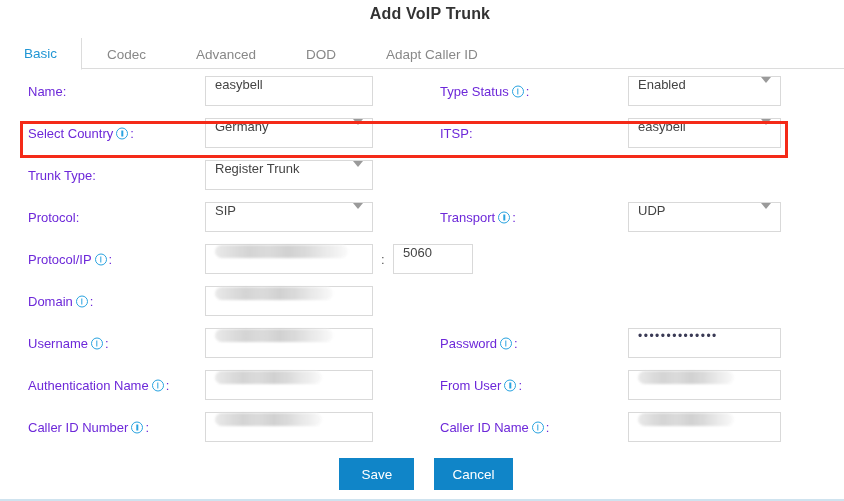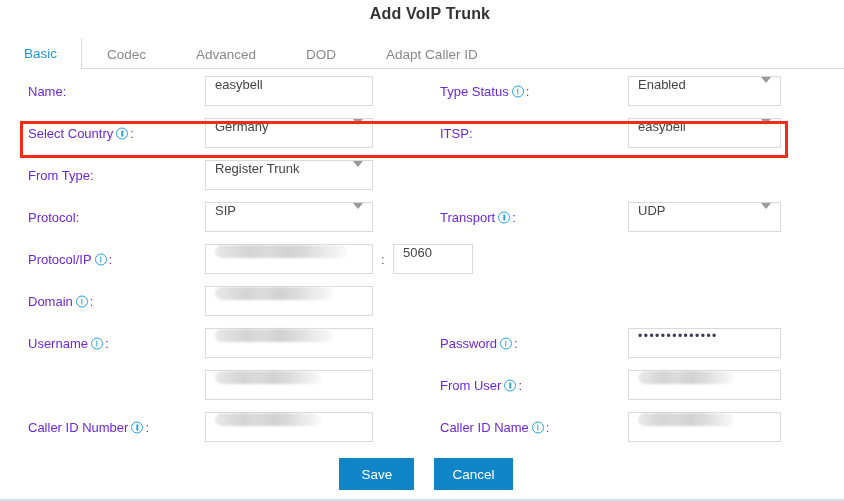--- a/index.html
+++ b/index.html
@@ -259,21 +259,21 @@
         <span>ITSP:</span>
       </div>
       <div class="field col-right">
         <span class="val">easybell</span>
         <span class="caret"></span>
       </div>
     </div>
 
     <div class="row">
       <div class="cell-label left">
-        <span>From Type:</span>
+        <span>Trunk Type:</span>
       </div>
       <div class="field col-left">
         <span class="val">Register Trunk</span>
         <span class="caret"></span>
       </div>
     </div>
 
     <div class="row">
       <div class="cell-label left">
         <span>Protocol:</span>
@@ -324,20 +324,23 @@
 
       <div class="cell-label right">
         <span>Password</span><span class="info-icon"></span><span>:</span>
       </div>
       <div class="field col-right">
         <span class="val pw-dots">••••••••••••••</span>
       </div>
     </div>
 
     <div class="row">
+      <div class="cell-label left">
+        <span>Authentication Name</span><span class="info-icon"></span><span>:</span>
+      </div>
       <div class="field col-left">
         <span class="masked short"></span>
       </div>
 
       <div class="cell-label right">
         <span>From User</span><span class="info-icon"></span><span>:</span>
       </div>
       <div class="field col-right">
         <span class="masked short"></span>
       </div>

